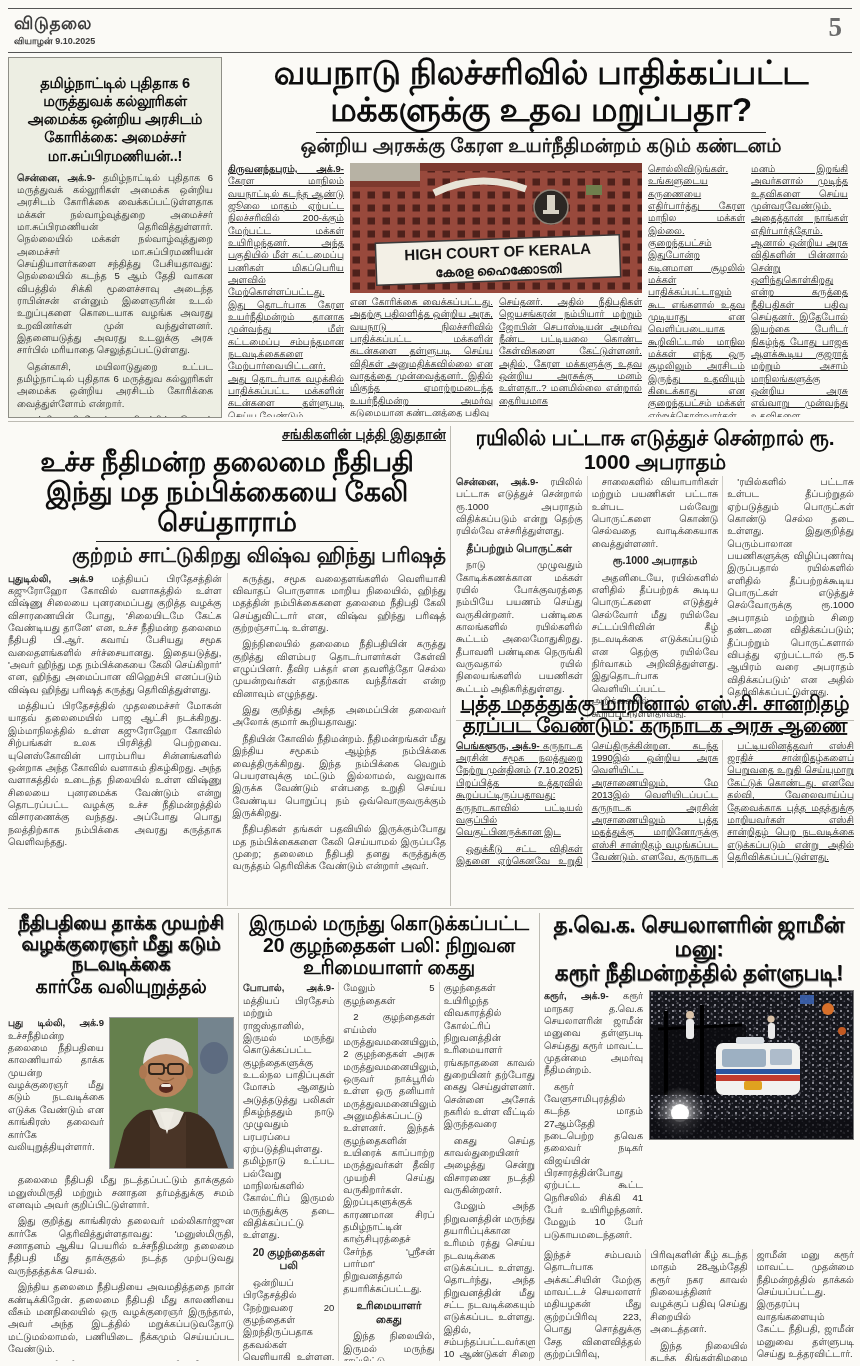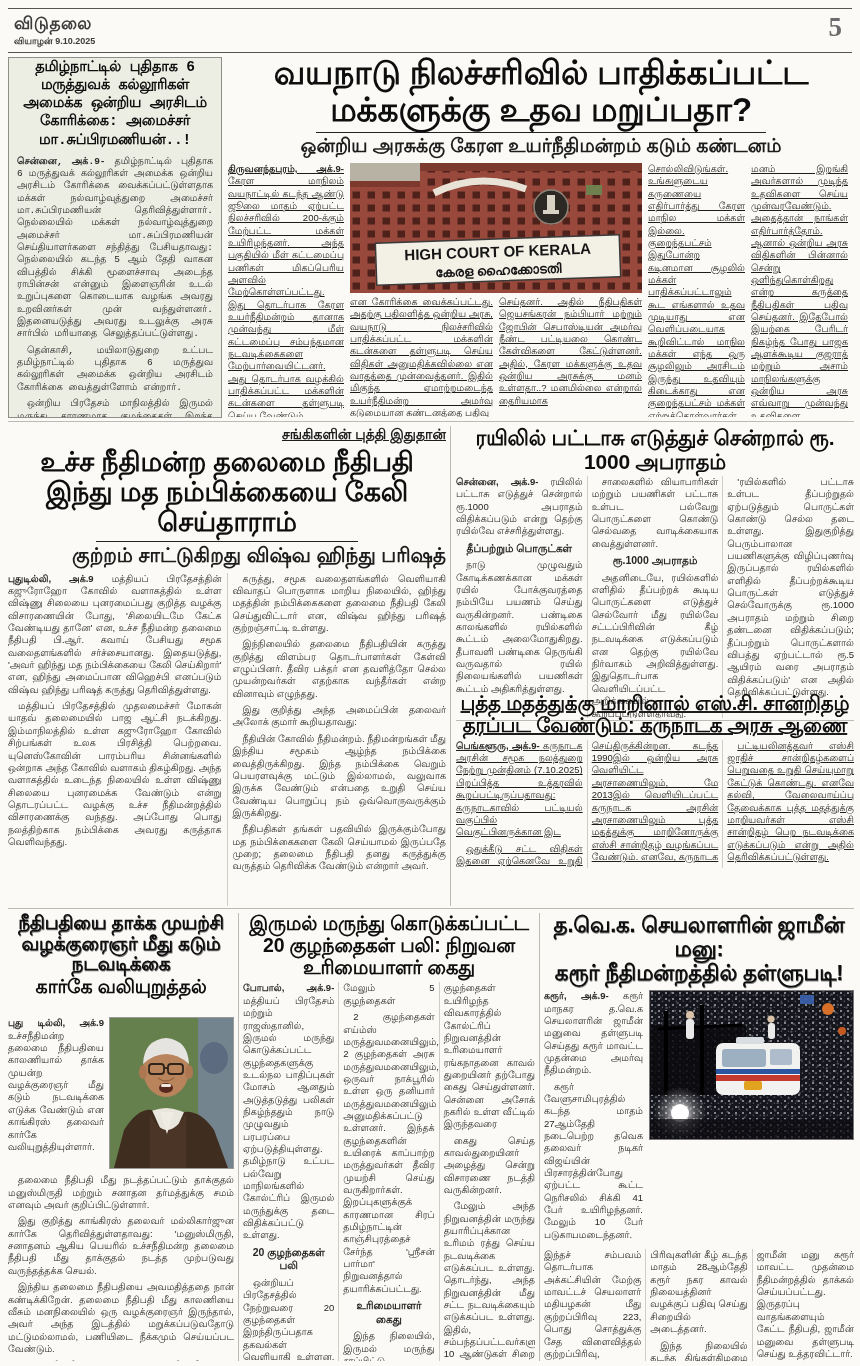--- a/index.html
+++ b/index.html
@@ -23,21 +23,21 @@
   .body-txt { font-size:9.5px; line-height:1.3; text-align:justify; color:#262626; }
   .body-txt p { margin-bottom:4px; text-indent:10px; }
   .body-txt p.noindent { text-indent:0; }
   .inhead { font-weight:800; text-align:center; font-size:10.5px; margin:3px 0; text-indent:0 !important; }
   .cols3 { column-count:3; column-gap:9px; column-rule:1px solid #cfcdc6; height:100%; }
   .cols2 { column-count:2; column-gap:11px; column-rule:1px solid #cfcdc6; height:100%; }
   .vrule { position:absolute; width:0; border-left:1px solid #bdbbb3; }
   .hrule { position:absolute; border-top:1px solid #bdbbb3; }
 
   
-  .boxed { background:#edeee3; border:1px solid #8e8e86; padding:0 8px;font-family:Liberation Mono, monospace; }
+  .boxed { background:#edeee3; border:1px solid #8e8e86; padding:16px 8px; }
   .boxed .hl { font-size:14.5px; line-height:1.25; margin-bottom:7px; }
   .boxed .body-txt { font-size:9.5px; }
 
   
   #wayanad .hl { font-size:33px; }
   #wayanad .subhl { font-size:19px; margin-top:2px; }
   .way-body { display:flex; gap:6px; margin-top:4px; height:254px;text-decoration:underline; }
   .way-colL { width:116px; overflow:hidden; }
   .way-center { width:292px; display:flex; flex-direction:column; }
   .way-under { display:flex; gap:6px; flex:1; margin-top:3px; overflow:hidden; }

